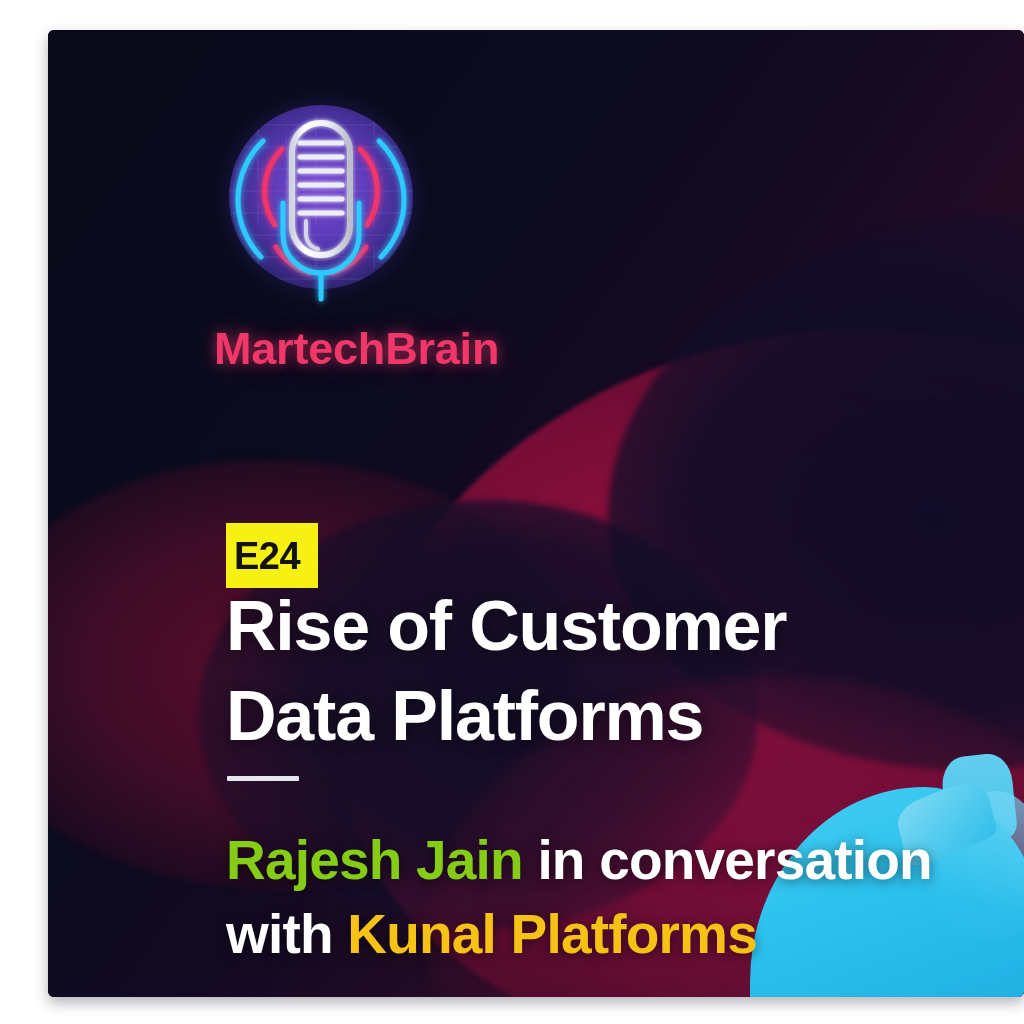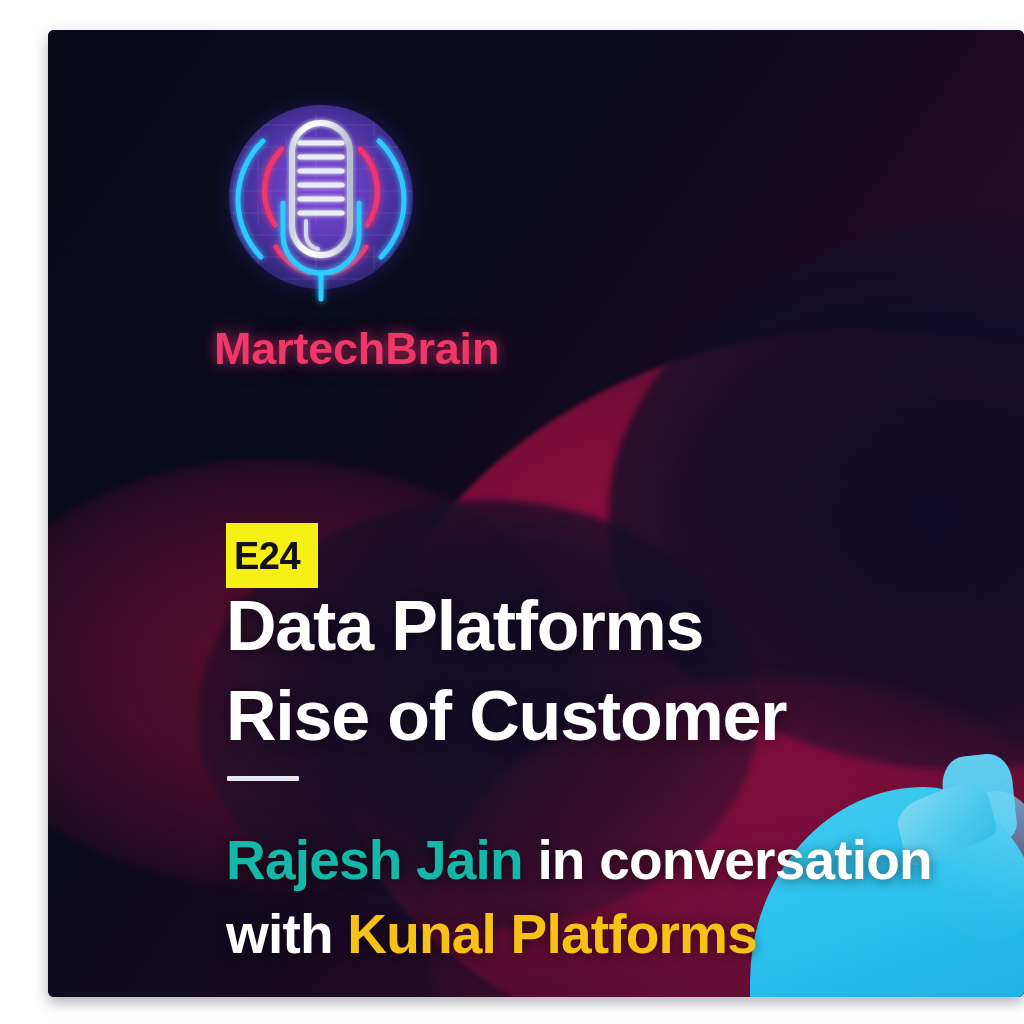--- a/index.html
+++ b/index.html
@@ -249,21 +249,21 @@
     left: 178px;
     top: 793px;
     width: 790px;
     font-size: 55px;
     font-weight: bold;
     line-height: 1.35;
     letter-spacing: -0.8px;
     color: #ffffff;
     text-shadow: 0 2px 12px rgba(0,0,0,0.5);
   }
-  .speakers .host-name { color: #14b8a6; }
+  .speakers .host-name { color: #84cc16; }
   .speakers .guest-name { color: #f7c216; }
   .speakers .sline { display: block; white-space: nowrap; }
 </style>
 </head>
 <body>
 
 <div id="stage">
 
   <div class="cover-card">
 
@@ -394,22 +394,22 @@
           </g>
         </svg>
       </div>
 
       <div class="brand-name">MartechBrain</div>
     </div>
 
     <div class="episode-badge">E24</div>
 
     <div class="episode-title">
+      <span class="tline">Rise of Customer</span>
       <span class="tline">Data Platforms</span>
-      <span class="tline">Rise of Customer</span>
     </div>
 
     <div class="divider"></div>
 
     <div class="speakers">
       <span class="sline"><span class="host-name">Rajesh Jain</span><span> in conversation</span></span>
       <span class="sline"><span>with </span><span class="guest-name">Kunal Platforms</span></span>
     </div>
 
   </div>

